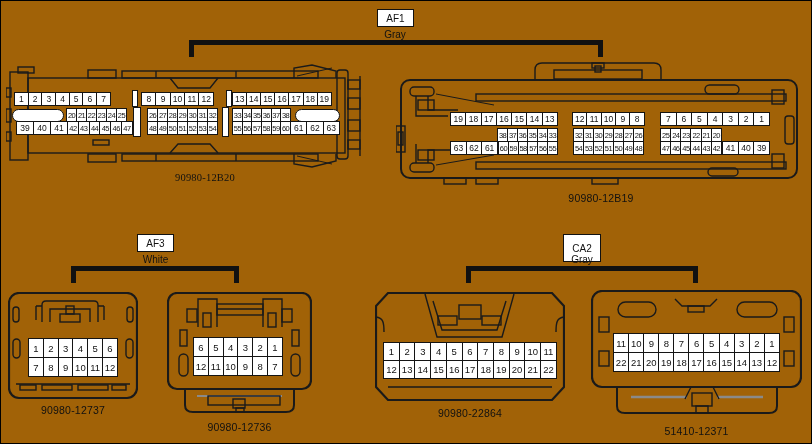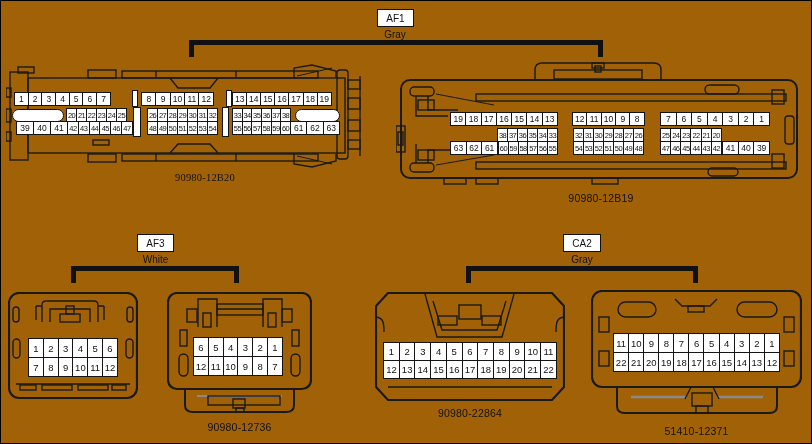--- a/index.html
+++ b/index.html
@@ -313,20 +313,21 @@
       </div>
     <div class="pins md" style="left:20px;top:65px;width:90px;height:20px;">
         <div class="pin">7</div>
         <div class="pin">8</div>
         <div class="pin">9</div>
         <div class="pin">10</div>
         <div class="pin">11</div>
         <div class="pin">12</div>
       </div>
   </div>
+  <div class="part-label" style="left:8px;top:404px;width:130px;">90980-12737</div>
 
   <div class="connector" style="left:167px;top:292px;width:145px;height:124px;">
     <svg class="shell" width="145" height="124" viewBox="0 0 145 124" fill="none" stroke="#1a1a1a" stroke-width="1.4">
       <rect x="1" y="1" width="143" height="96" rx="9" stroke-width="2.2"></rect>
       <path d="M31,35 V7 H50 V35"></path>
       <rect x="36" y="21" width="8" height="14"></rect>
       <path d="M96,35 V7 H115 V35"></path>
       <rect x="101" y="21" width="8" height="14"></rect>
       <rect x="50" y="12" width="46" height="11"></rect>
       <path d="M50,17 H96"></path>
@@ -354,21 +355,21 @@
         <div class="pin">12</div>
         <div class="pin">11</div>
         <div class="pin">10</div>
         <div class="pin">9</div>
         <div class="pin">8</div>
         <div class="pin">7</div>
       </div>
   </div>
   <div class="part-label" style="left:167px;top:421px;width:145px;">90980-12736</div>
 
-  <div class="code-box" style="left:563px;top:234px;width:38px;height:18px;">
+  <div class="code-box" style="left:563px;top:234px;width:38px;height:28px;">
     <span>CA2</span>
   </div>
   <div class="color-label" style="left:558px;top:254px;width:48px;">Gray</div>
   <div class="bar" style="left:466px;top:266px;width:232px;height:5px;"></div>
   <div class="bar" style="left:466px;top:266px;width:5px;height:17px;"></div>
   <div class="bar" style="left:693px;top:266px;width:5px;height:17px;"></div>
 
   <div class="connector" style="left:375px;top:290px;width:190px;height:113px;">
     <svg class="shell" width="190" height="113" viewBox="0 0 190 113" fill="none" stroke="#1a1a1a" stroke-width="1.4">
       <path d="M13,3 H177 L189,16 V97 L177,110 H13 L1,97 V16 Z" stroke-width="2.2"></path>

